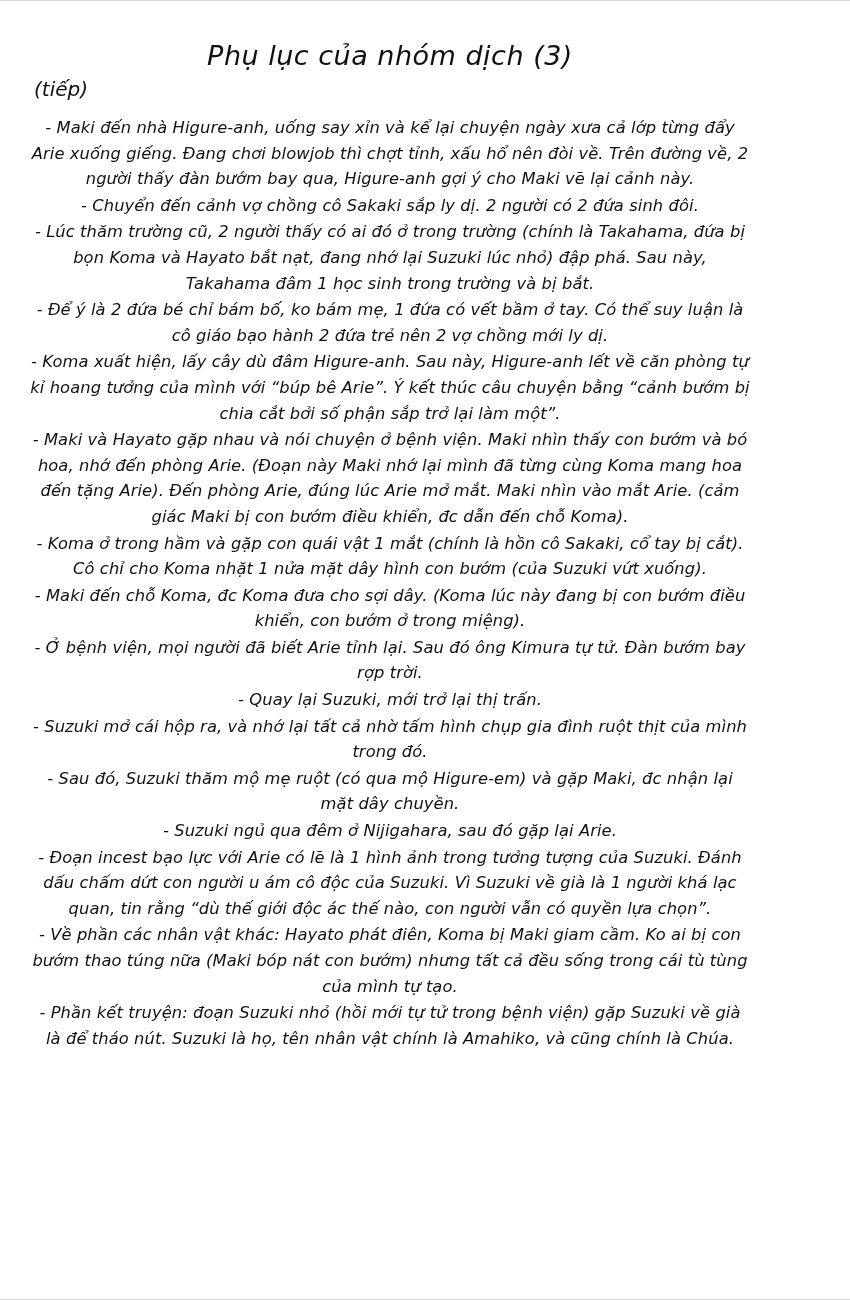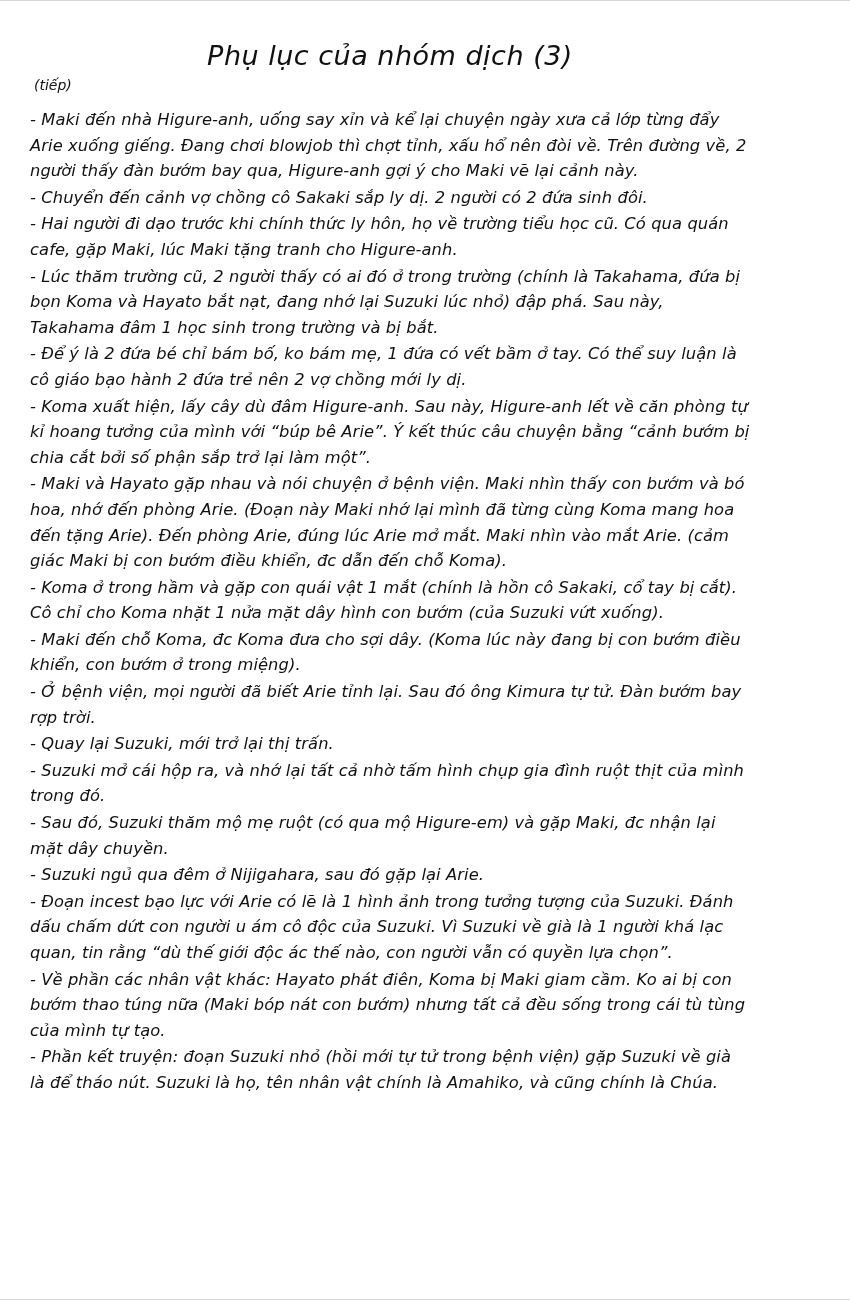--- a/index.html
+++ b/index.html
@@ -25,29 +25,29 @@
   .title {
     text-align: center;
     font-size: 27px;
     font-weight: 400;
     letter-spacing: 0.5px;
     margin: 6px 0 2px 0;
     font-style: italic;
     font-family: "DejaVu Sans", sans-serif;
   }
   .subnote {
-    font-size: 14px;
+    font-size: 20px;
     font-style: italic;
     margin: 6px 0 14px 4px;
   }
   .body-text {
     font-size: 16.3px;
     line-height: 25.6px;
     font-style: italic;
-    text-align: left;
+    text-align: center;
     letter-spacing: 0.1px;
   }
   .para {
     margin: 0 0 1px 0;
     text-indent: 0;
   }
   .para.tight {
     margin-bottom: 0;
   }
   .frame-top, .frame-bottom {
@@ -66,21 +66,20 @@
 <div class="page">
   <div class="frame-top"></div>
 
   <h1 class="title">Phụ lục của nhóm dịch (3)</h1>
 
   <div class="subnote">(tiếp)</div>
 
   <div class="body-text">
     <p class="para">- Maki đến nhà Higure-anh, uống say xỉn và kể lại chuyện ngày xưa cả lớp từng đẩy Arie xuống giếng. Đang chơi blowjob thì chợt tỉnh, xấu hổ nên đòi về. Trên đường về, 2 người thấy đàn bướm bay qua, Higure-anh gợi ý cho Maki vẽ lại cảnh này.</p>
     <p class="para">- Chuyển đến cảnh vợ chồng cô Sakaki sắp ly dị. 2 người có 2 đứa sinh đôi.</p>
-    <p class="para">- Hai người đi dạo trước khi chính thức ly hôn, họ về trường tiểu học cũ. Có qua quán cafe, gặp Maki, lúc Maki tặng tranh cho Higure-anh.</p>
     <p class="para">- Lúc thăm trường cũ, 2 người thấy có ai đó ở trong trường (chính là Takahama, đứa bị bọn Koma và Hayato bắt nạt, đang nhớ lại Suzuki lúc nhỏ) đập phá. Sau này, Takahama đâm 1 học sinh trong trường và bị bắt.</p>
     <p class="para">- Để ý là 2 đứa bé chỉ bám bố, ko bám mẹ, 1 đứa có vết bầm ở tay. Có thể suy luận là cô giáo bạo hành 2 đứa trẻ nên 2 vợ chồng mới ly dị.</p>
     <p class="para">- Koma xuất hiện, lấy cây dù đâm Higure-anh. Sau này, Higure-anh lết về căn phòng tự kỉ hoang tưởng của mình với “búp bê Arie”. Ý kết thúc câu chuyện bằng “cảnh bướm bị chia cắt bởi số phận sắp trở lại làm một”.</p>
     <p class="para">- Maki và Hayato gặp nhau và nói chuyện ở bệnh viện. Maki nhìn thấy con bướm và bó hoa, nhớ đến phòng Arie. (Đoạn này Maki nhớ lại mình đã từng cùng Koma mang hoa đến tặng Arie). Đến phòng Arie, đúng lúc Arie mở mắt. Maki nhìn vào mắt Arie. (cảm giác Maki bị con bướm điều khiển, đc dẫn đến chỗ Koma).</p>
     <p class="para">- Koma ở trong hầm và gặp con quái vật 1 mắt (chính là hồn cô Sakaki, cổ tay bị cắt). Cô chỉ cho Koma nhặt 1 nửa mặt dây hình con bướm (của Suzuki vứt xuống).</p>
     <p class="para">- Maki đến chỗ Koma, đc Koma đưa cho sợi dây. (Koma lúc này đang bị con bướm điều khiển, con bướm ở trong miệng).</p>
     <p class="para">- Ở bệnh viện, mọi người đã biết Arie tỉnh lại. Sau đó ông Kimura tự tử. Đàn bướm bay rợp trời.</p>
     <p class="para">- Quay lại Suzuki, mới trở lại thị trấn.</p>
     <p class="para">- Suzuki mở cái hộp ra, và nhớ lại tất cả nhờ tấm hình chụp gia đình ruột thịt của mình trong đó.</p>
     <p class="para">- Sau đó, Suzuki thăm mộ mẹ ruột (có qua mộ Higure-em) và gặp Maki, đc nhận lại mặt dây chuyền.</p>

